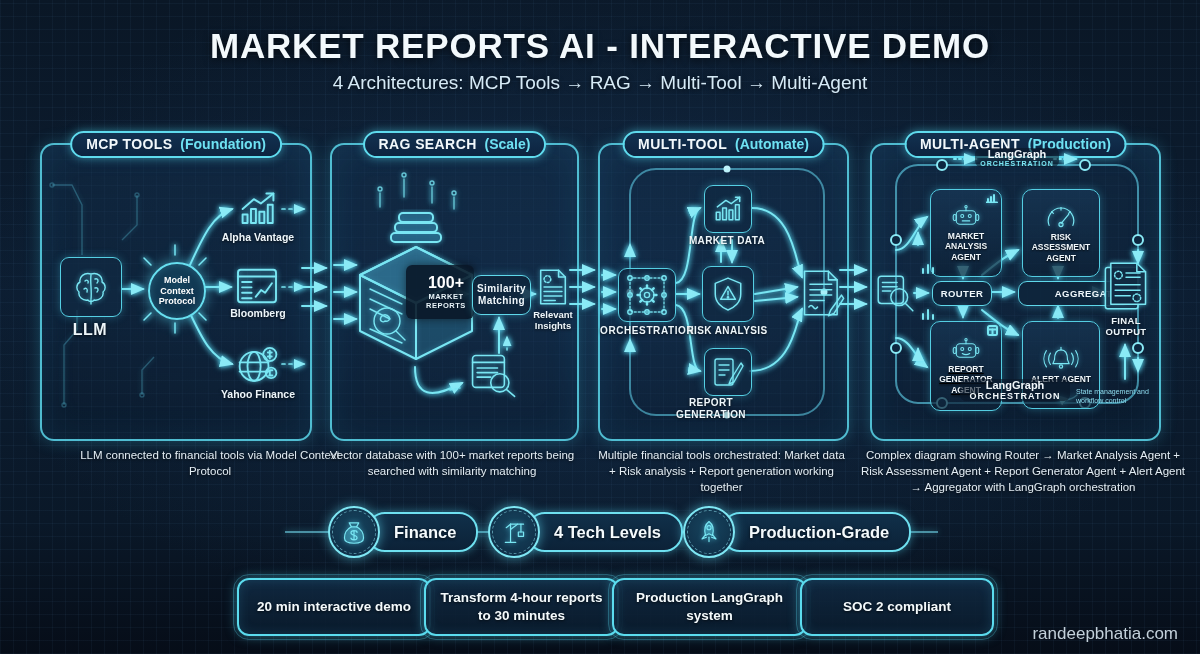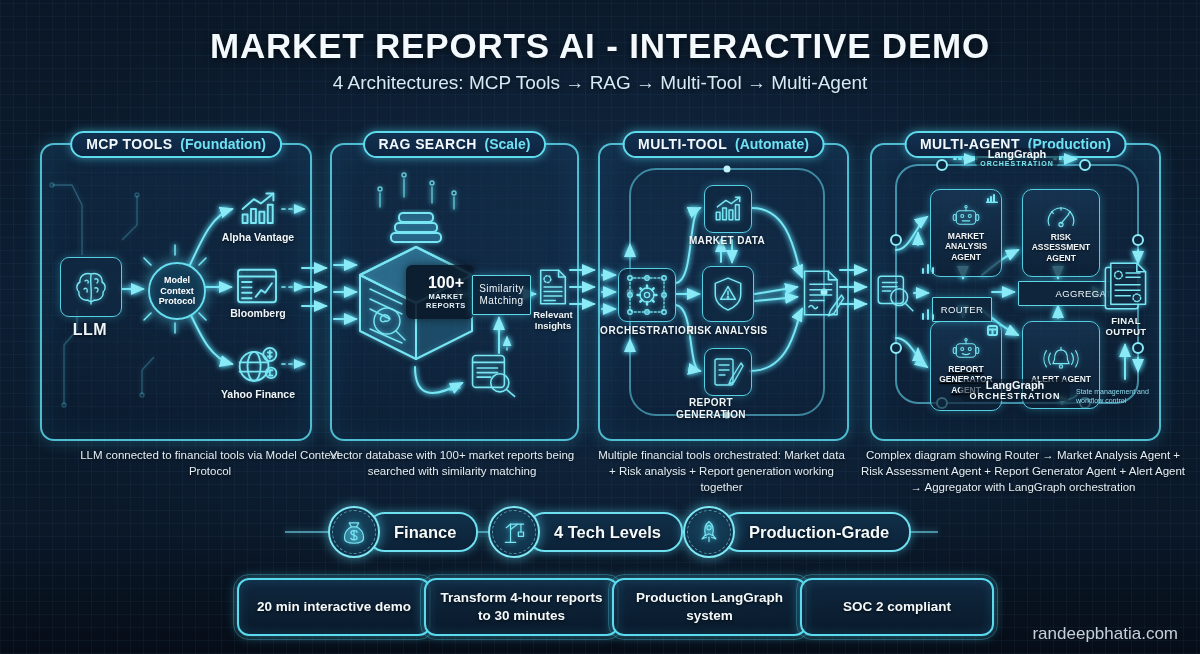--- a/index.html
+++ b/index.html
@@ -27,23 +27,23 @@
     box-shadow:0 0 10px rgba(80,210,235,.55);font-size:14px;}
   .panel-head .t{font-weight:800;color:#f2f8fb;letter-spacing:.4px;}
   .panel-head .g{font-weight:600;color:#6ee1f2;margin-left:4px;text-align:center;}
   .wires{position:absolute;left:0;top:0;width:100%;height:100%;overflow:visible;}
   .wires path,.wires line,.wires polyline{filter:drop-shadow(0 0 2.5px rgba(90,220,245,.75));}
   .node-box{position:absolute;border:1.6px solid #55cfe3;border-radius:9px;
     background:rgba(16,42,66,.72);box-shadow:0 0 8px rgba(70,200,230,.35);
     display:flex;align-items:center;justify-content:center;}
   .lbl{position:absolute;color:#eef6fa;font-weight:700;text-align:center;
     text-shadow:0 1px 3px rgba(0,0,0,.7);line-height:1.18;}
-  .pilllbl{position:absolute;border:1.6px solid #5fd8ea;border-radius:1px;
+  .pilllbl{position:absolute;border:1.6px solid #5fd8ea;border-radius:9px;
     background:rgba(14,38,60,.85);box-shadow:0 0 8px rgba(70,200,230,.4);
-    color:#f0f7fb;font-weight:400;display:flex;align-items:center;justify-content:center;
+    color:#f0f7fb;font-weight:700;display:flex;align-items:center;justify-content:center;
     text-align:center;letter-spacing:.4px;}
   .hub{position:absolute;border-radius:50%;border:2px solid #67dff0;
     background:radial-gradient(circle at 50% 40%, #15445f, #0c2740);
     box-shadow:0 0 14px rgba(90,220,245,.6), inset 0 0 10px rgba(90,220,245,.3);
     display:flex;align-items:center;justify-content:center;color:#fff;
     font-weight:700;text-align:center;line-height:1.2;}
   .agent{position:absolute;border:1.6px solid #54cde2;border-radius:10px;
     background:linear-gradient(180deg,rgba(26,60,92,.6),rgba(13,33,54,.7));
     box-shadow:0 0 9px rgba(70,200,230,.35);display:flex;flex-direction:column;
     align-items:center;justify-content:center;gap:3px;padding:4px 2px;}
@@ -506,21 +506,21 @@
         <line x1="22" y1="3" x2="22" y2="6"></line>
           <circle cx="22" cy="26.5" r="2"></circle>
         <path d="M9,10 A13,13 0 0 0 9,24"></path>
           <path d="M4,7 A18,18 0 0 0 4,27"></path>
         <path d="M35,10 A13,13 0 0 1 35,24"></path>
           <path d="M40,7 A18,18 0 0 1 40,27"></path>
       </svg>
       <div class="alabel">ALERT AGENT</div>
     </div>
 
-    <div class="pilllbl" style="left:60px;top:136px;width:58px;height:23px;font-size:9.5px;margin-top:16px;">ROUTER</div>
+    <div class="pilllbl" style="left:60px;top:136px;width:58px;height:23px;font-size:9.5px;">ROUTER</div>
     <div class="pilllbl" style="left:146px;top:136px;width:80px;height:23px;font-size:9.5px;padding-left:32px;">AGGREGATOR</div>
 
     <svg class="minibars" style="left:48px;top:116px;" width="16" height="13" viewBox="0 0 16 13">
       <g class="ic" stroke-width="2">
           <line x1="3" y1="12" x2="3" y2="8"></line>
           <line x1="8" y1="12" x2="8" y2="4"></line>
           <line x1="13" y1="12" x2="13" y2="7"></line>
         </g>
     </svg>
     <svg class="minibars" style="left:48px;top:162px;" width="16" height="13" viewBox="0 0 16 13">

